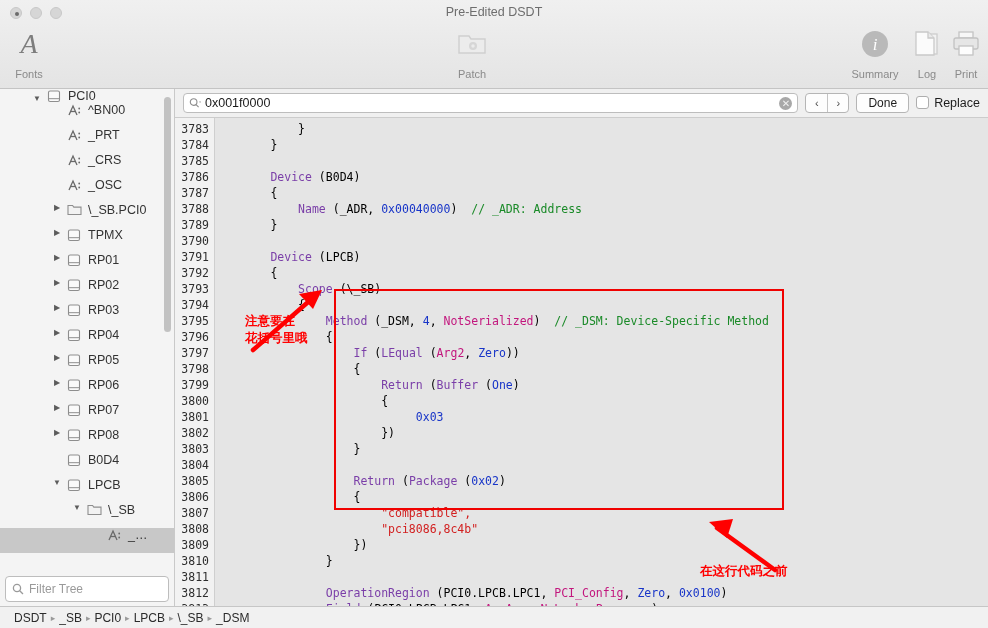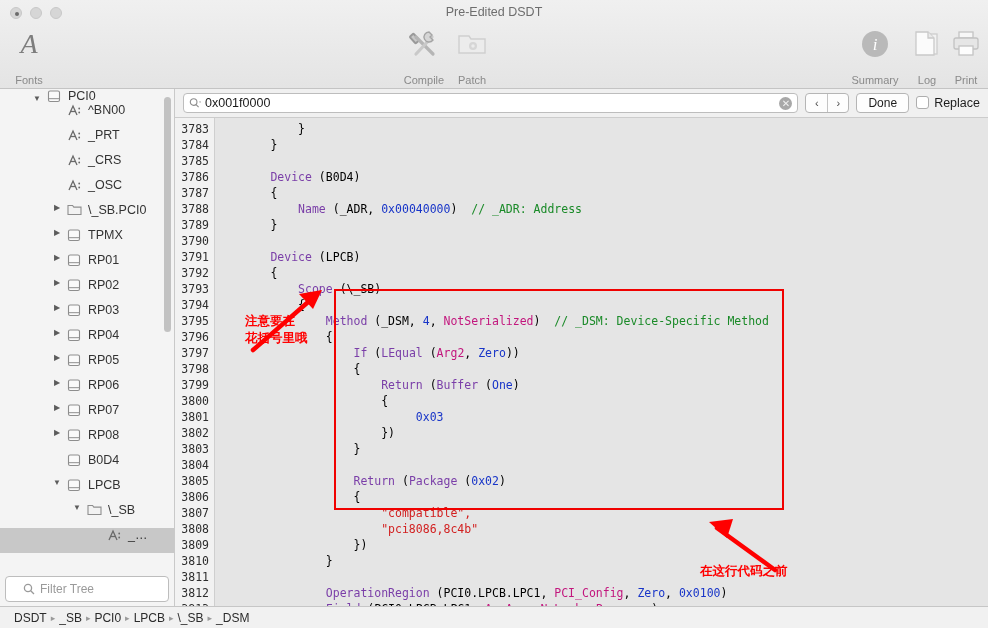--- a/index.html
+++ b/index.html
@@ -38,21 +38,21 @@
   .win-title {
     position: absolute; top: 5px; left: 0; right: 0;
     text-align: center; font-size: 12.5px; color: #6d6d6d;
   }
   .tb-item {
     position: absolute;
     display: flex; flex-direction: column; align-items: center;
     width: 58px;
   }
   .tb-item .glyph { height: 36px; display: flex; align-items: center; justify-content: center; }
-  .tb-item .tb-label { font-size: 11px; color: #8a8a8a; margin-top: 12px; }
+  .tb-item .tb-label { font-size: 11px; color: #8a8a8a; margin-top: 6px; }
   .tb-fonts   { left: 0px;  top: 26px; }
   .tb-compile { left: 395px; top: 26px; }
   .tb-patch   { left: 443px; top: 26px; }
   .tb-summary { left: 846px; top: 26px; }
   .tb-log     { left: 898px; top: 26px; }
   .tb-print   { left: 944px; top: 26px; width: 44px; align-items: center;}
   .font-A { font-family: "Liberation Serif", serif; font-size: 28px; color: #7d7d7d;
             font-style: italic; line-height: 1; }
 
   
@@ -83,21 +83,21 @@
   .disc {
     width: 10px; flex: 0 0 10px; text-align: center;
     font-size: 8px; color: #5c5c5c; margin-right: 3px;
   }
   .ti { width: 18px; flex: 0 0 18px; margin-right: 5px;
         display: flex; align-items: center; justify-content: center; }
   .tree-label { color: #333; }
   .filterbox {
     flex: 0 0 auto; height: 26px; margin: 3px 5px 4px 5px;
     background: #fff; border: 1px solid #bdbdbd; border-radius: 4px;
-    display: flex; align-items: center; padding: 0 17px; gap: 5px;
+    display: flex; align-items: center; padding: 0 6px; gap: 5px;
   }
   .filterbox .ph { font-size: 12px; color: #9a9a9a; }
   .sb-scroll {
     position: absolute; right: 3px; top: 8px;
     width: 7px; height: 235px; border-radius: 4px; background: #c2c2c2;
   }
 
   
   .editor-pane {
     flex: 1 1 auto; display: flex; flex-direction: column;
@@ -201,33 +201,20 @@
     </div>
     <div class="win-title">Pre-Edited DSDT</div>
 
     <div class="tb-item tb-fonts">
       <div class="glyph">
           <span class="font-A">A</span>
         </div>
       <div class="tb-label">Fonts</div>
     </div>
 
-    <div class="tb-item tb-compile">
-      <div class="glyph">
-        <svg width="32" height="32" viewBox="0 0 32 32">
-          <g stroke="#9a9a9a" stroke-width="2" fill="#c9c9c9">
-            <rect x="4" y="6" width="5" height="9" rx="1" transform="rotate(-42 6.5 10.5)"></rect>
-            <line x1="8" y1="9" x2="25" y2="26" stroke="#b5b5b5" stroke-width="3.2" stroke-linecap="round"></line>
-            <line x1="24" y1="9" x2="8" y2="26" stroke="#c9c9c9" stroke-width="3.2" stroke-linecap="round"></line>
-            <path d="M21 4a5 5 0 1 0 4 8l-3-3 2-2z" fill="#d6d6d6" stroke="#a5a5a5" stroke-width="1.4"></path>
-          </g>
-        </svg>
-      </div>
-      <div class="tb-label">Compile</div>
-    </div>
 
     <div class="tb-item tb-patch">
       <div class="glyph">
         <svg width="30" height="26" viewBox="0 0 30 26">
           <path d="M2 5h10l2 3h14v14H2z" fill="#ececec" stroke="#cfcfcf" stroke-width="1.4"></path>
           <g fill="#d6d6d6">
               <circle cx="16" cy="15" r="4"></circle>
             </g>
           <circle cx="16" cy="15" r="1.7" fill="#ececec"></circle>
         </svg>

